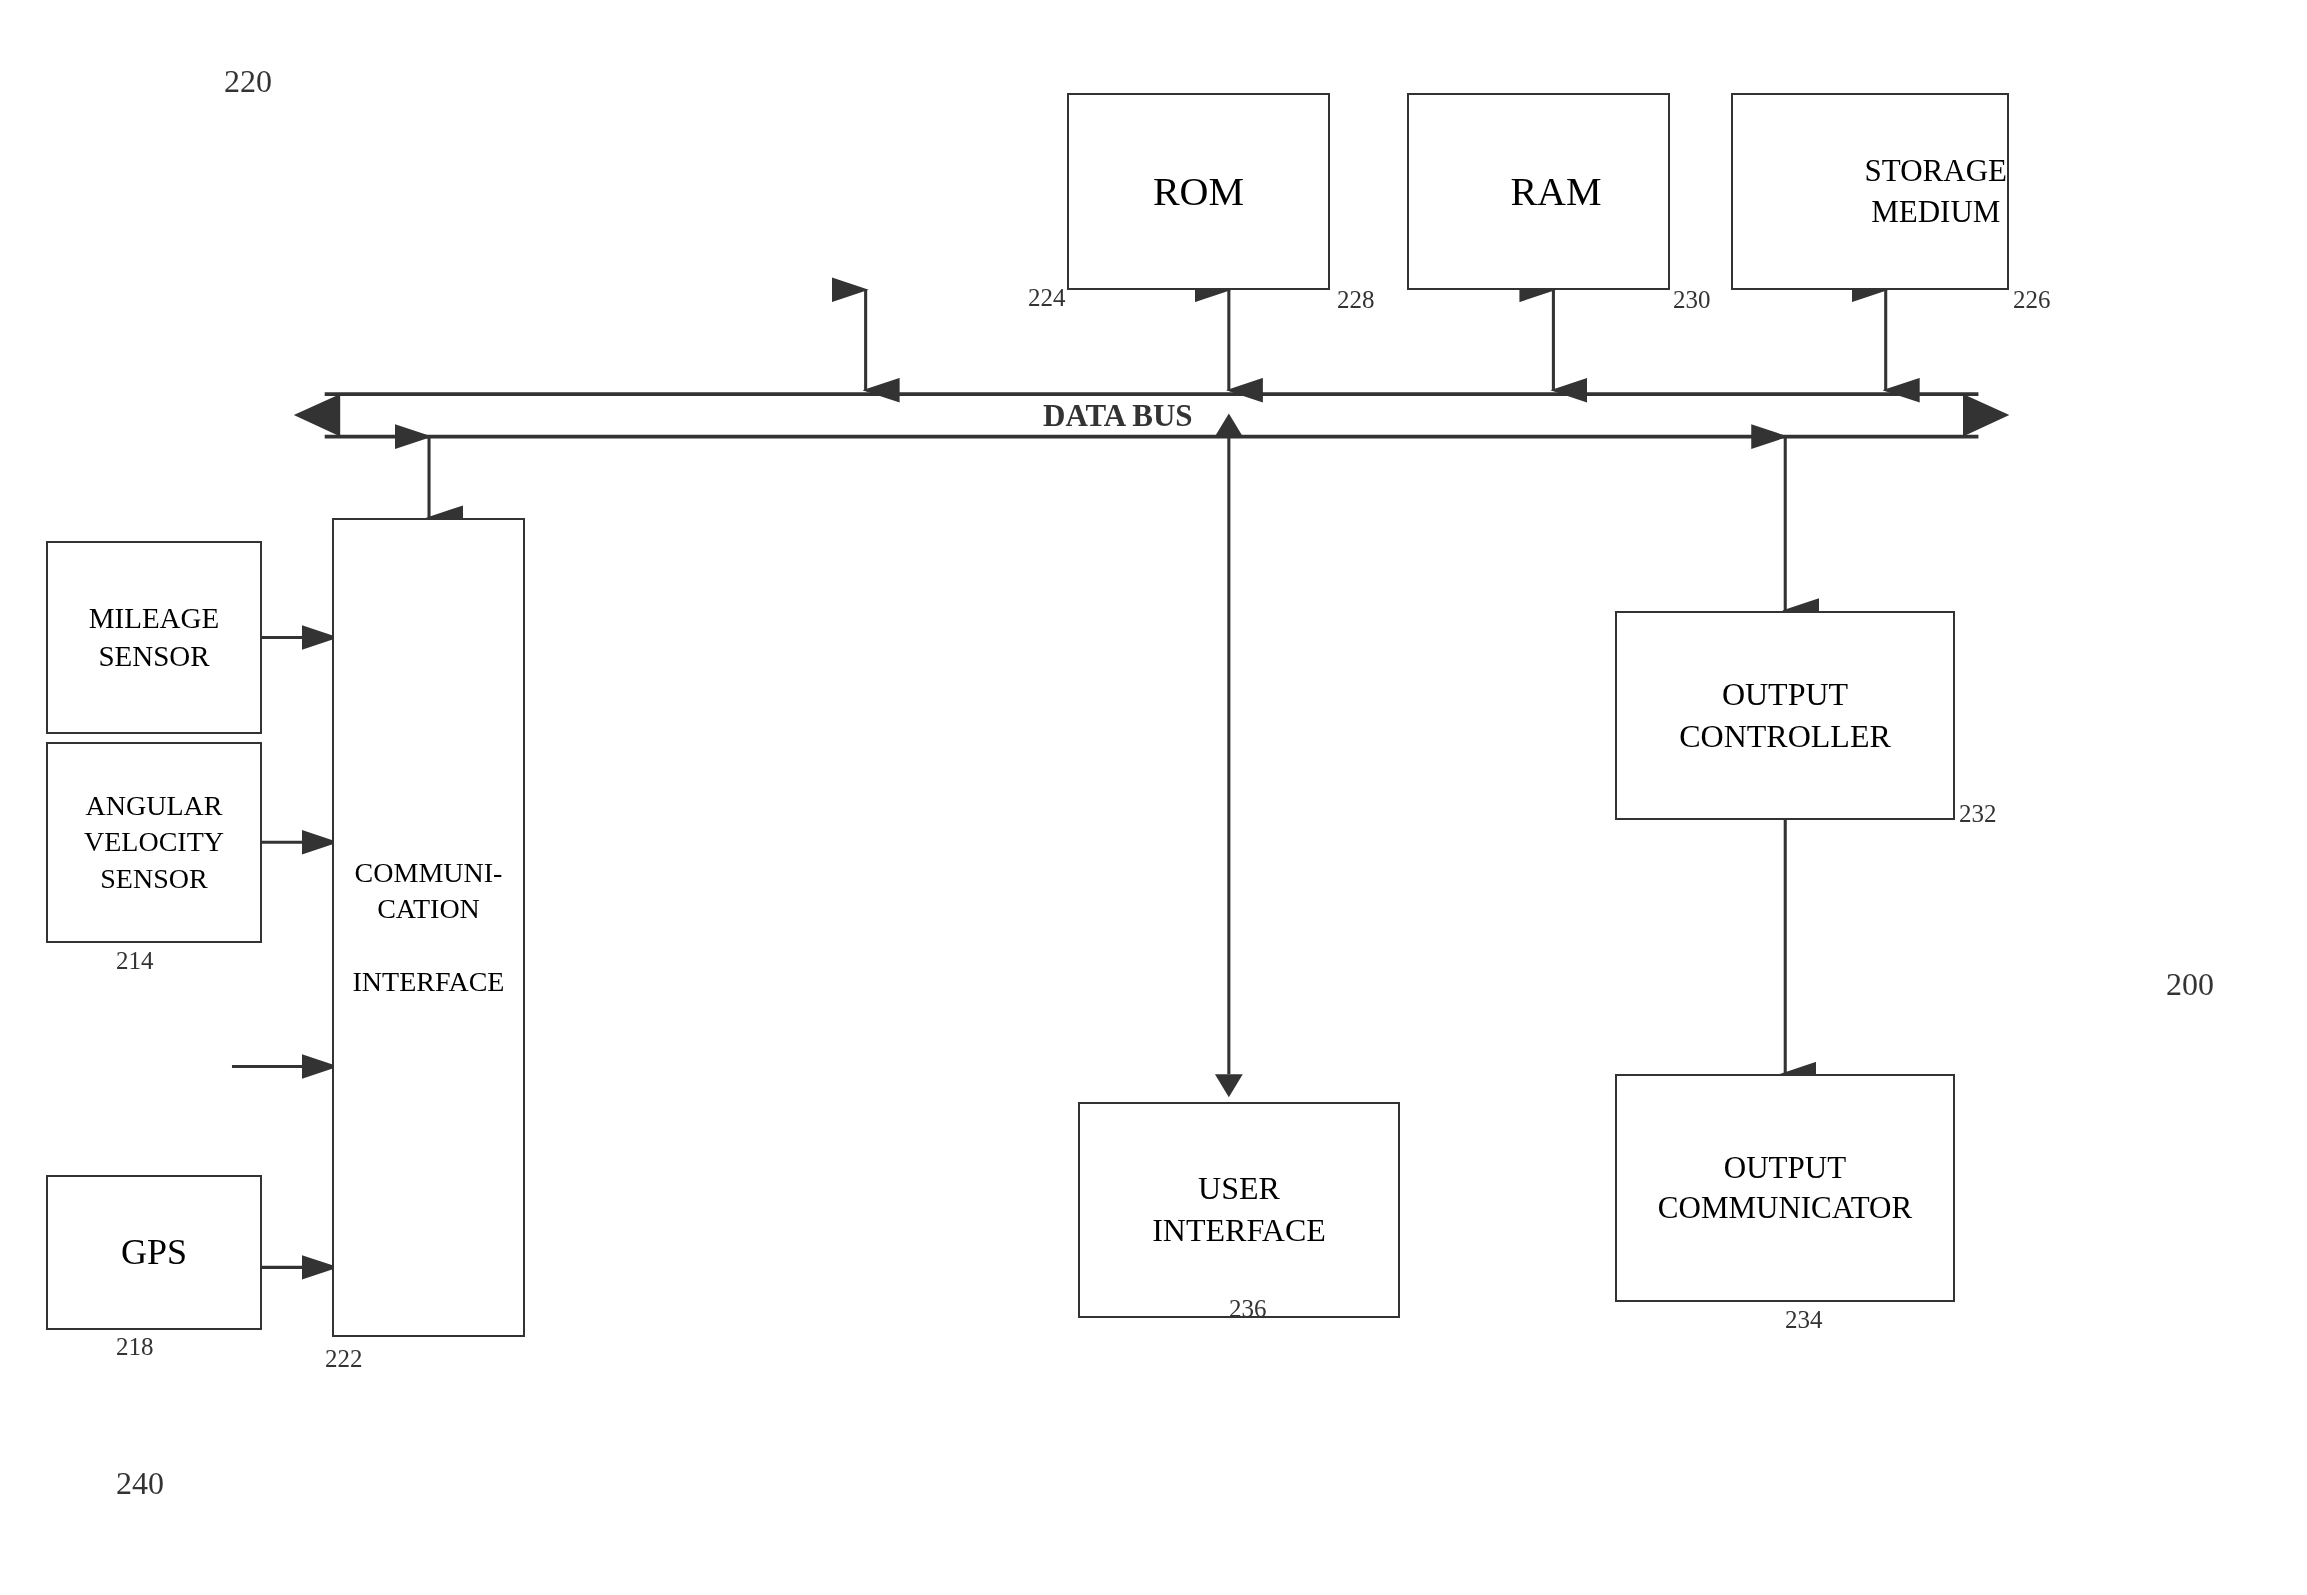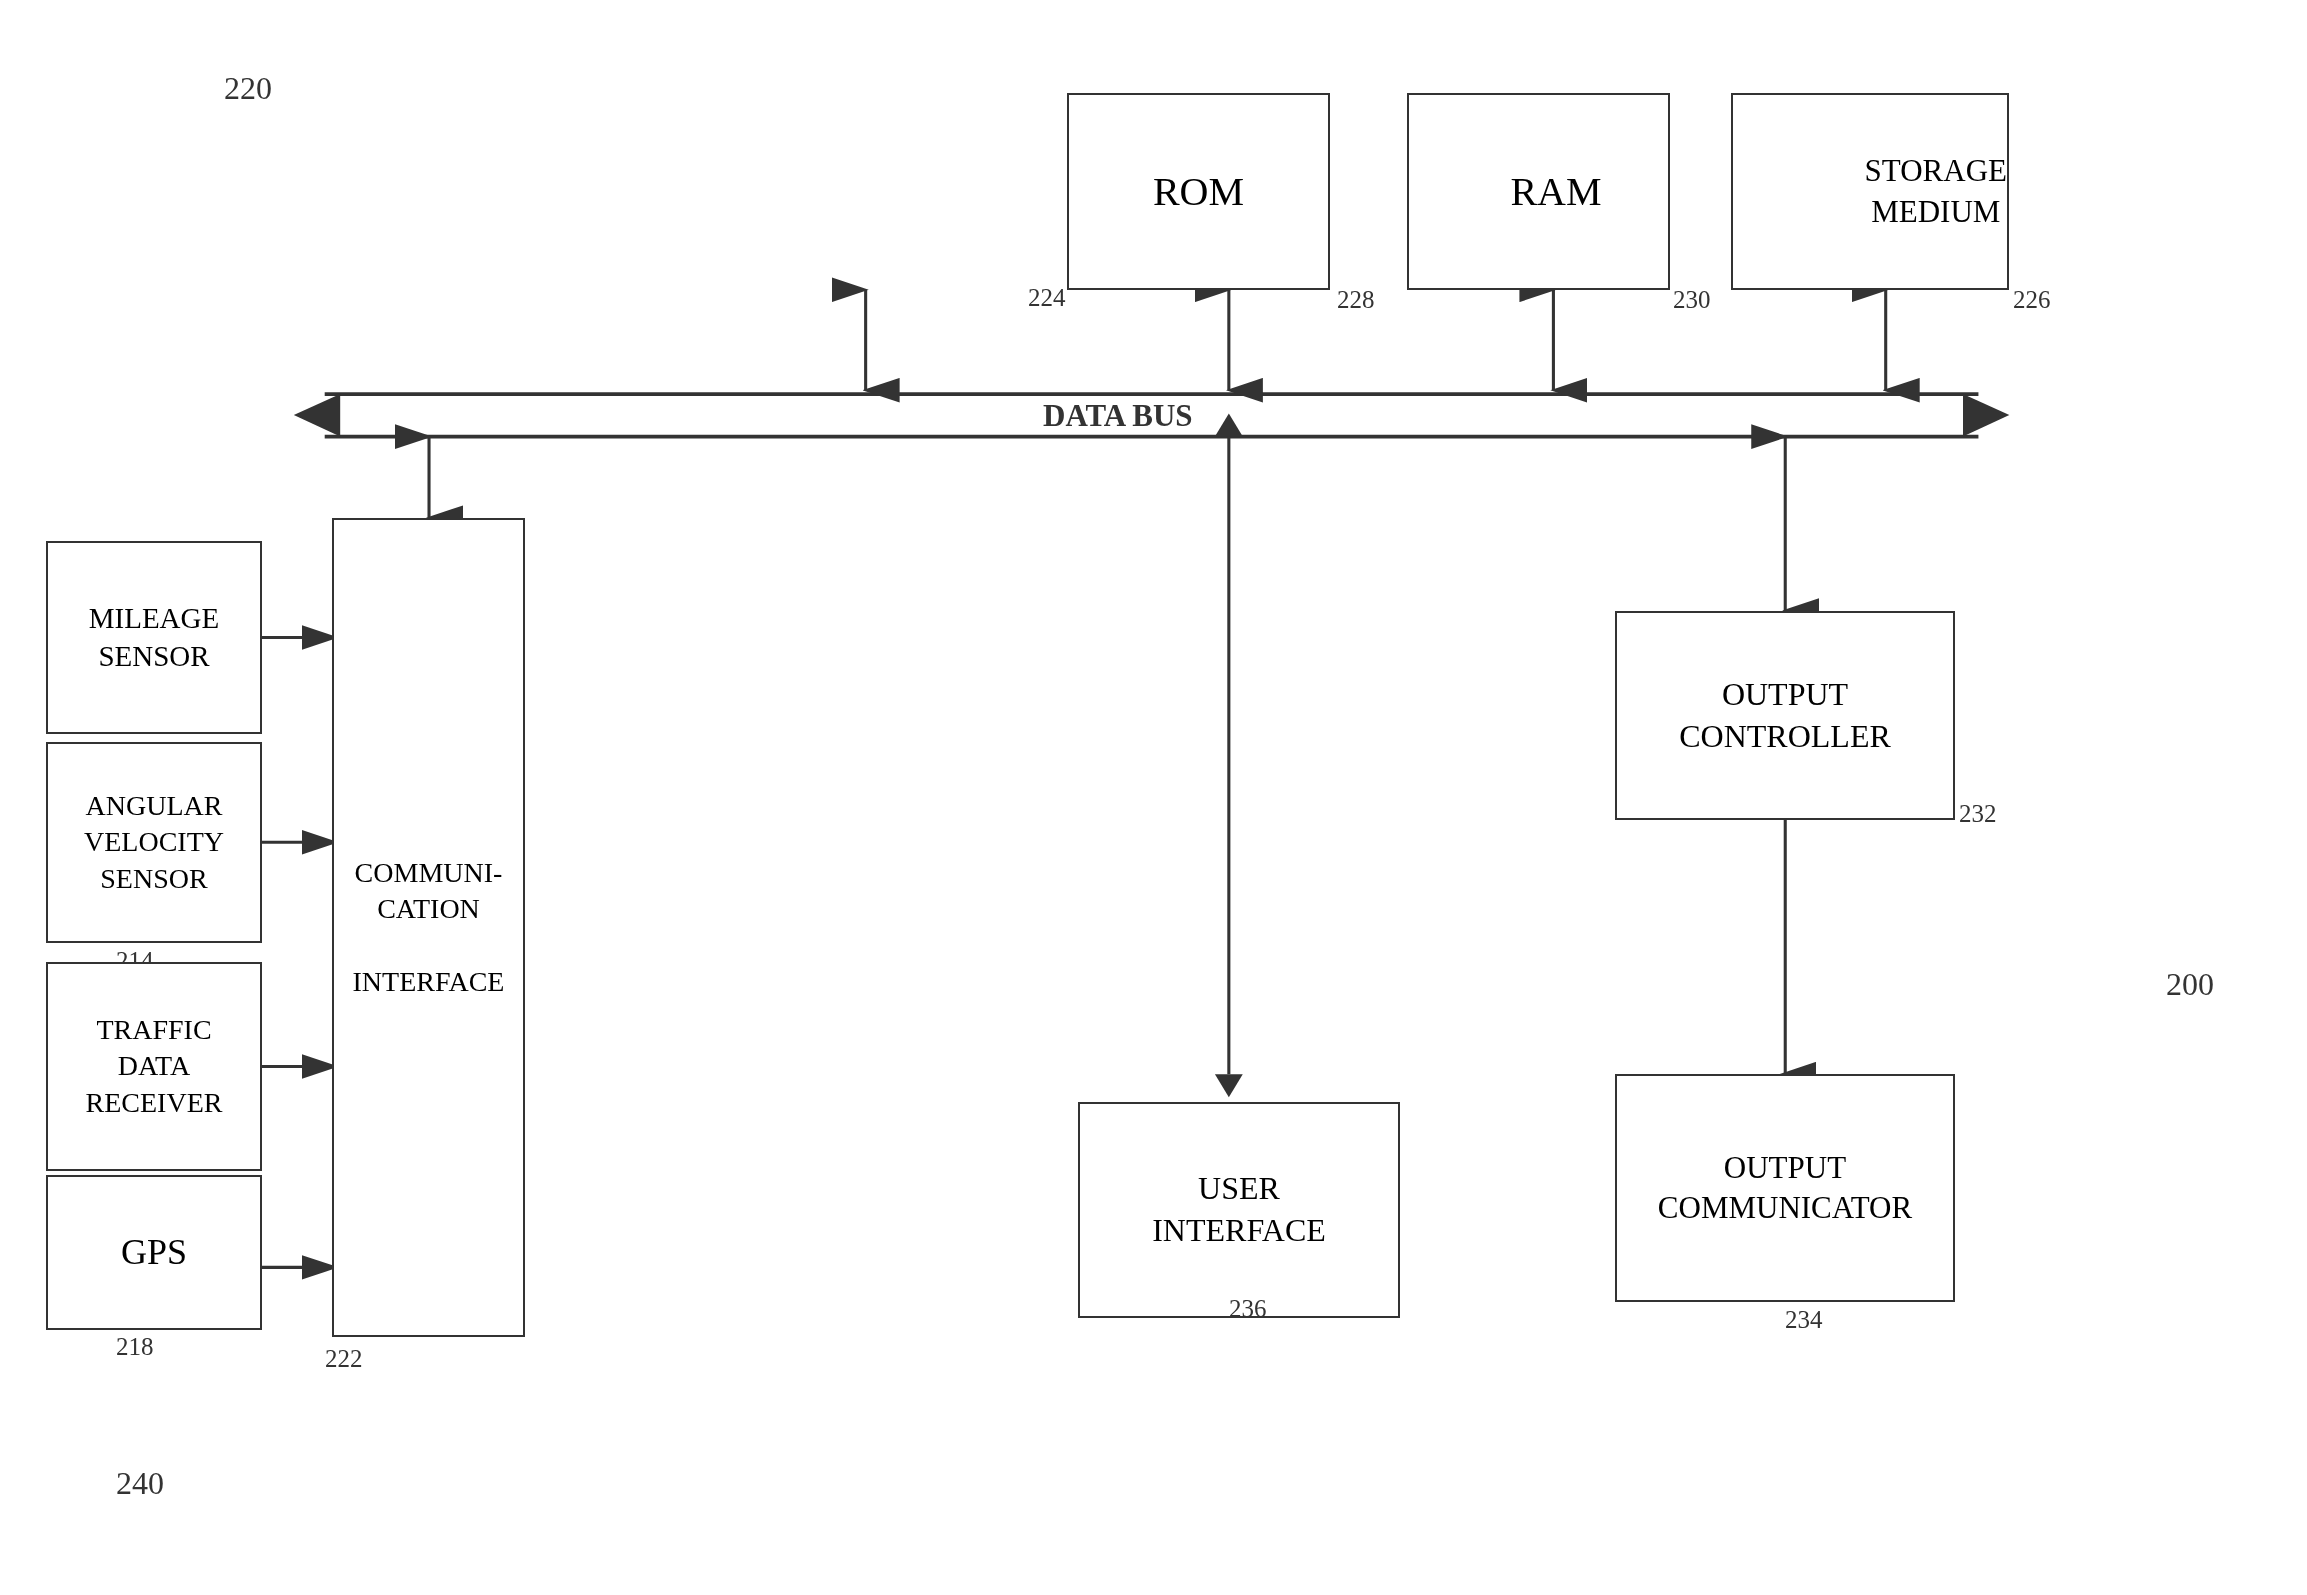--- a/index.html
+++ b/index.html
@@ -98,21 +98,21 @@
     <line x1="300" y1="1090" x2="430" y2="1090" stroke="#333" stroke-width="4" marker-end="url(#arrowhead-right)"></line>
 
     <line x1="300" y1="1380" x2="430" y2="1380" stroke="#333" stroke-width="4" marker-end="url(#arrowhead-right)"></line>
 
     <line x1="300" y1="1640" x2="430" y2="1640" stroke="#333" stroke-width="4" marker-end="url(#arrowhead-right)"></line>
 
     <line x1="2310" y1="1060" x2="2310" y2="1390" stroke="#333" stroke-width="4" marker-end="url(#arrowhead-down)"></line>
 
   </svg>
 
-  <div class="label" style="left:224px; top:70px; font-size:32px;">220</div>
+  <div class="label" style="left:224px; top:63px; font-size:32px;">220</div>
 
   <div class="label" style="left:1028px; top:284px;">224</div>
 
   <div class="box" style="left:1067px; top:93px; width:263px; height:197px; font-size:40px;">
     <span>ROM</span>
   </div>
   <div class="label" style="left:1337px; top:286px;">228</div>
 
   <div class="box" style="left:1407px; top:93px; width:263px; height:197px; font-size:40px;padding-left:35px;">
     <span>RAM</span>
@@ -134,23 +134,20 @@
   <div class="box" style="left:46px; top:541px; width:216px; height:193px; font-size:29px;">
     <span>MILEAGE<br>SENSOR</span>
   </div>
   <div class="label" style="left:116px; top:738px;">212</div>
 
   <div class="box" style="left:46px; top:742px; width:216px; height:201px; font-size:28px;">
     <span>ANGULAR<br>VELOCITY<br>SENSOR</span>
   </div>
   <div class="label" style="left:116px; top:947px;">214</div>
 
-  <div class="box" style="left:46px; top:962px; width:216px; height:209px; font-size:28px;">
-    <span>TRAFFIC<br>DATA<br>RECEIVER</span>
-  </div>
   <div class="label" style="left:116px; top:1175px;">216</div>
 
   <div class="box" style="left:46px; top:1175px; width:216px; height:155px; font-size:36px;">
     <span>GPS</span>
   </div>
   <div class="label" style="left:116px; top:1333px;">218</div>
 
   <div class="box" style="left:1078px; top:1074px; width:322px; height:216px; font-size:32px;margin-top:28px;">
     <span>USER<br>INTERFACE</span>
   </div>

